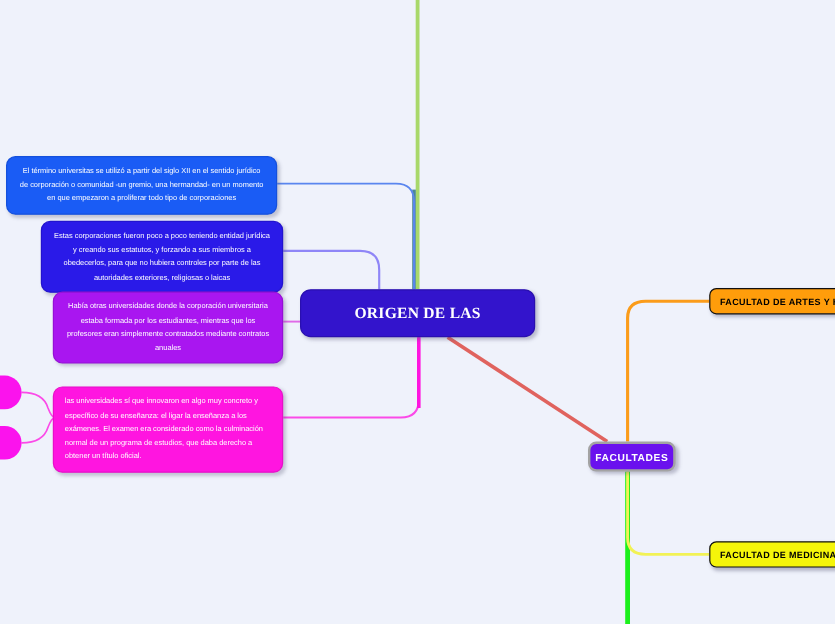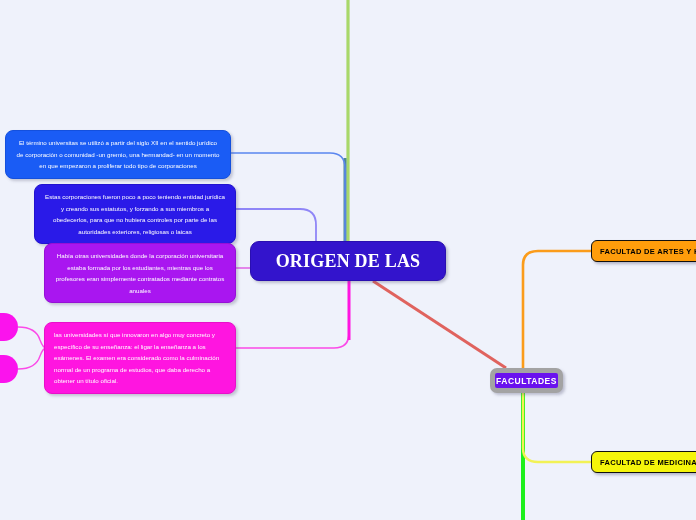--- a/index.html
+++ b/index.html
@@ -44,21 +44,21 @@
     top: 241px;
     width: 196px;
     height: 40px;
     background: #3314cc;
     border: 1px solid #2a0fb0;
     border-radius: 9px;
     box-shadow: 2px 2px 3px rgba(90,90,120,0.35);
     color: #ffffff;
     font-family: "Liberation Serif", serif;
     font-weight: bold;
-    font-size: 18px;
+    font-size: 13px;
     line-height: 14px;
     letter-spacing: 0.2px;
   }
 
   
   .note {
     box-sizing: border-box;
     padding: 6px 9px;
     color: #ffffff;
     font-size: 6.2px;
@@ -98,21 +98,21 @@
     text-align: left;
   }
 
   
   .fac-node {
     left: 490px;
     top: 368px;
     width: 73px;
     height: 25px;
     background: #6a11ee;
-    border: 5px solid #a3a3a3;
+    border: 2px solid #a3a3a3;
     border-radius: 7px;
     box-shadow: 2px 2px 3px rgba(90,90,120,0.35);
     color: #ffffff;
     font-weight: bold;
     font-size: 8.5px;
     letter-spacing: 0.5px;
   }
   .leaf {
     height: 22px;
     border-radius: 6px;

